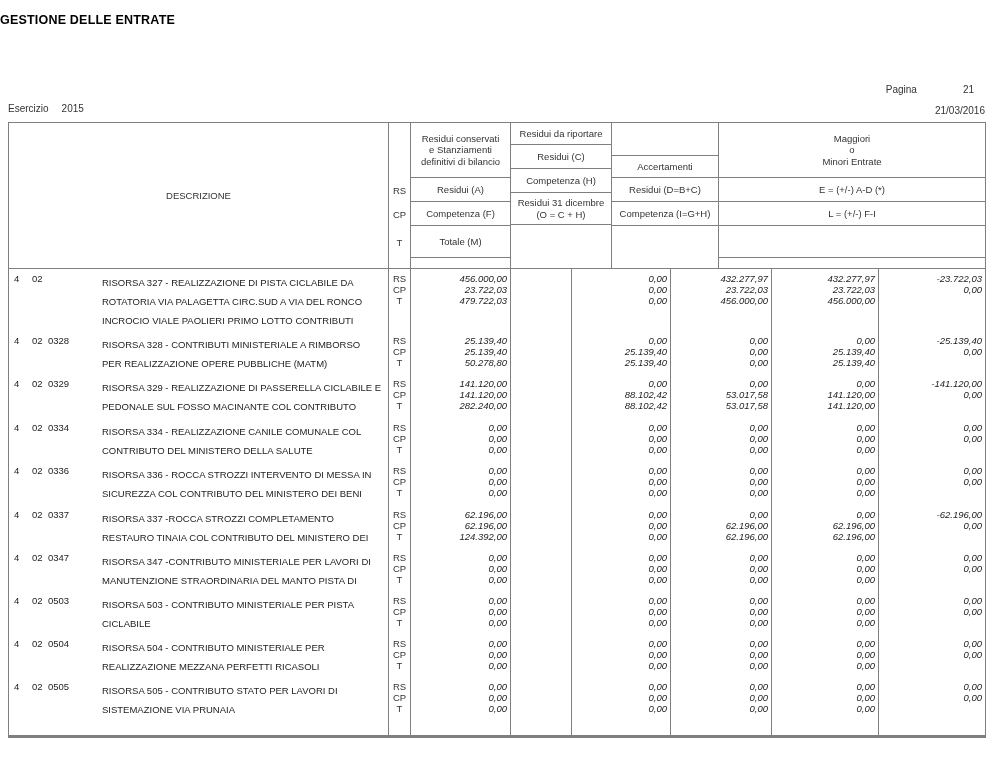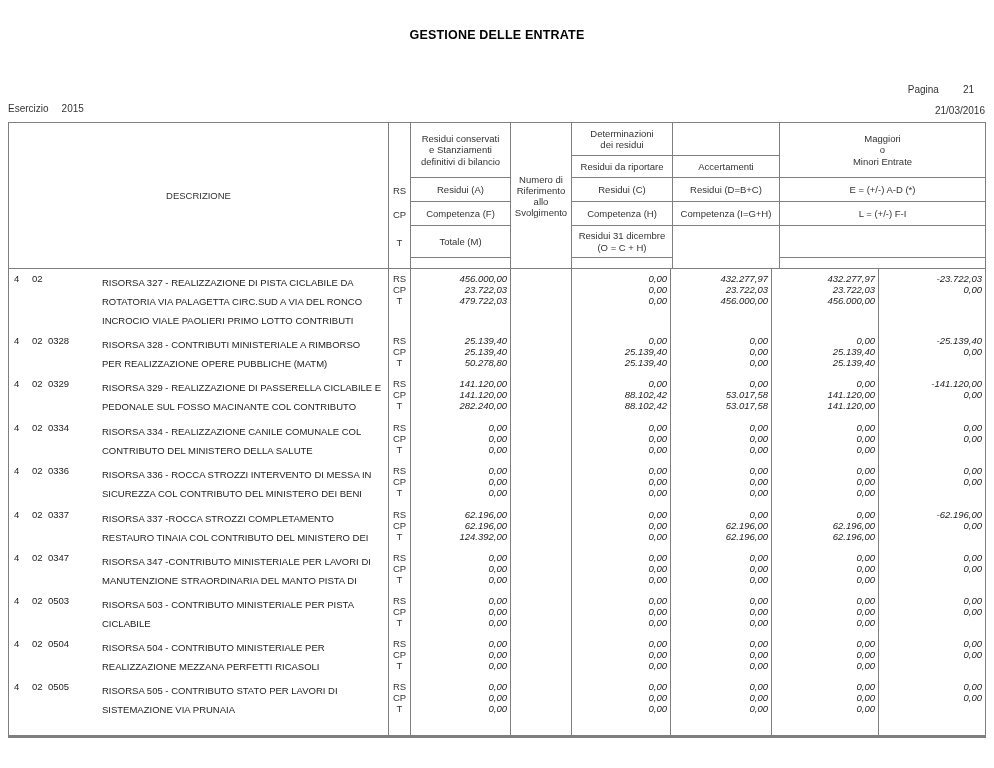--- a/index.html
+++ b/index.html
@@ -2,27 +2,27 @@
 <html><head>
 <meta charset="utf-8">
 <style>
   html,body{margin:0;padding:0;}
   body{
     width:994px;height:768px;background:#ffffff;position:relative;
     font-family:"Liberation Sans", sans-serif;color:#1c1c1c;
     -webkit-font-smoothing:antialiased;
   }
   .title{
-    position:absolute;top:13px;left:0;right:0;text-align:center;
-    font-weight:bold;font-size:12.5px;letter-spacing:.2px;color:#000;margin-top:15px;
+    position:absolute;top:13px;left:0;right:0;
+    font-weight:bold;font-size:12.5px;letter-spacing:.2px;color:#000;
   }
   .meta{font-size:10px;color:#333;}
   .entity{position:absolute;left:8px;top:84px;margin-top:48px;}
   .exercise{position:absolute;left:8px;top:103px;display:flex;gap:13px;}
-  .pagina{position:absolute;top:84px;right:20px;display:flex;gap:24px;}
+  .pagina{position:absolute;top:84px;right:20px;display:flex;gap:46px;}
   .repdate{position:absolute;top:105px;right:9px;}
 
   
   .tframe{
     position:absolute;left:8px;top:122px;width:978px;height:616px;
     box-sizing:border-box;border:1px solid #7f7f7f;border-bottom-width:3px;
     display:flex;flex-direction:column;background:#fff;
   }
   
   .w-desc{width:380px}.w-rst{width:22px}.w-a{width:100px}.w-rif{width:61px}
@@ -92,31 +92,23 @@
 
     <div class="hcol w-a">
       <div class="hbox h55 pre">Residui conservati
 e Stanziamenti
 definitivi di bilancio</div>
       <div class="hbox h24">Residui (A)</div>
       <div class="hbox h24">Competenza (F)</div>
       <div class="hbox h32">Totale (M)</div>
     </div>
 
-    <div class="hcol w-rif vcenter">
-      <div class="pre">Numero di
-Riferimento
-allo
-Svolgimento</div>
-    </div>
 
 
     <div class="hcol w-c">
-      <div class="hbox h33 pre">Determinazioni
-dei residui</div>
       <div class="hbox h22">Residui da riportare</div>
       <div class="hbox h24">Residui (C)</div>
       <div class="hbox h24">Competenza (H)</div>
       <div class="hbox h32 pre">Residui 31 dicembre
 (O = C + H)</div>
     </div>
 
     <div class="hcol w-d">
       <div class="hbox h33"></div>
       <div class="hbox h22">Accertamenti</div>

